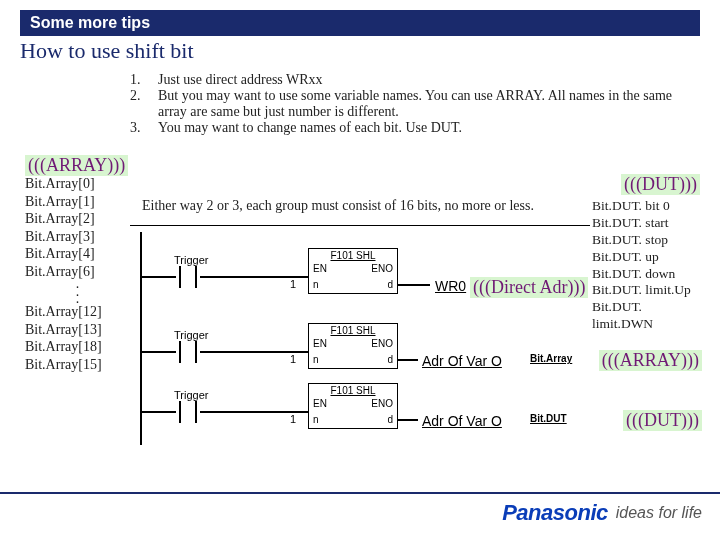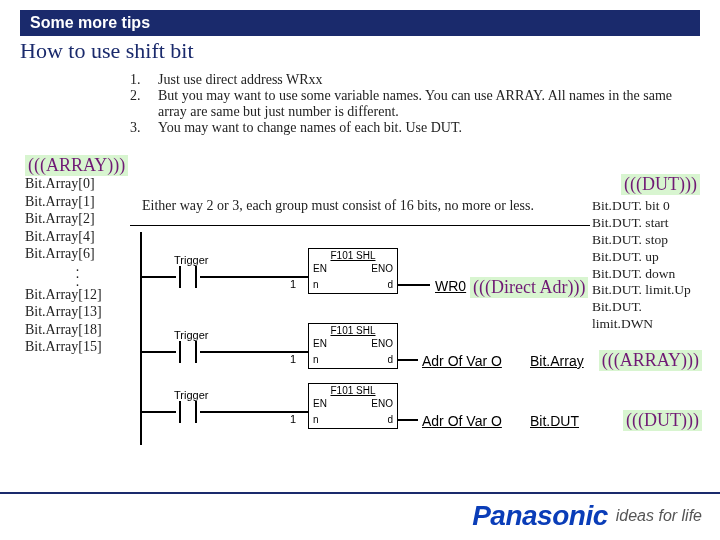--- a/index.html
+++ b/index.html
@@ -163,23 +163,24 @@
   .out-lbl {
     position: absolute;
     font-family: Liberation Sans, sans-serif;
     font-size: 14px;
     top: 32px;
     text-decoration: underline;
   }
   .out-far {
     position: absolute;
     font-family: Arial, sans-serif;
-    font-size: 14px;
+    font-size: 10px;
     top: 32px;
     text-decoration: underline;
+    font-weight: bold;
   }
   .footer {
     position: absolute;
     bottom: 0;
     left: 0;
     right: 0;
     height: 48px;
   }
   .footer-line {
     position: absolute;
@@ -195,21 +196,21 @@
     top: 8px;
     display: flex;
     align-items: center;
     gap: 8px;
   }
   .brand .pana {
     font-family: Arial, sans-serif;
     font-weight: bold;
     font-style: italic;
     color: #0a3db8;
-    font-size: 28px;
+    font-size: 22px;
     letter-spacing: -0.5px;
   }
   .brand .ideas {
     font-family: Arial, sans-serif;
     color: #555;
     font-size: 16px;
     font-style: italic;
   }
 </style>
 </head>
@@ -237,20 +238,21 @@
 
 <span class="tag tag-array-left">(((ARRAY)))</span>
 <span class="tag tag-dut-right-top">(((DUT)))</span>
 
 <div class="either-way bittext">Either way 2 or 3, each group must consist of 16 bits, no more or less.</div>
 
 <div class="leftcol bittext">
   <div>Bit.Array[0]</div>
   <div>Bit.Array[1]</div>
   <div>Bit.Array[2]</div>
+  <div>Bit.Array[3]</div>
   <div>Bit.Array[4]</div>
   <div>Bit.Array[6]</div>
   <div class="dots">.</div>
   <div class="dots">.</div>
   <div class="dots">.</div>
   <div>Bit.Array[12]</div>
   <div>Bit.Array[13]</div>
   <div>Bit.Array[18]</div>
   <div>Bit.Array[15]</div>
 </div>

